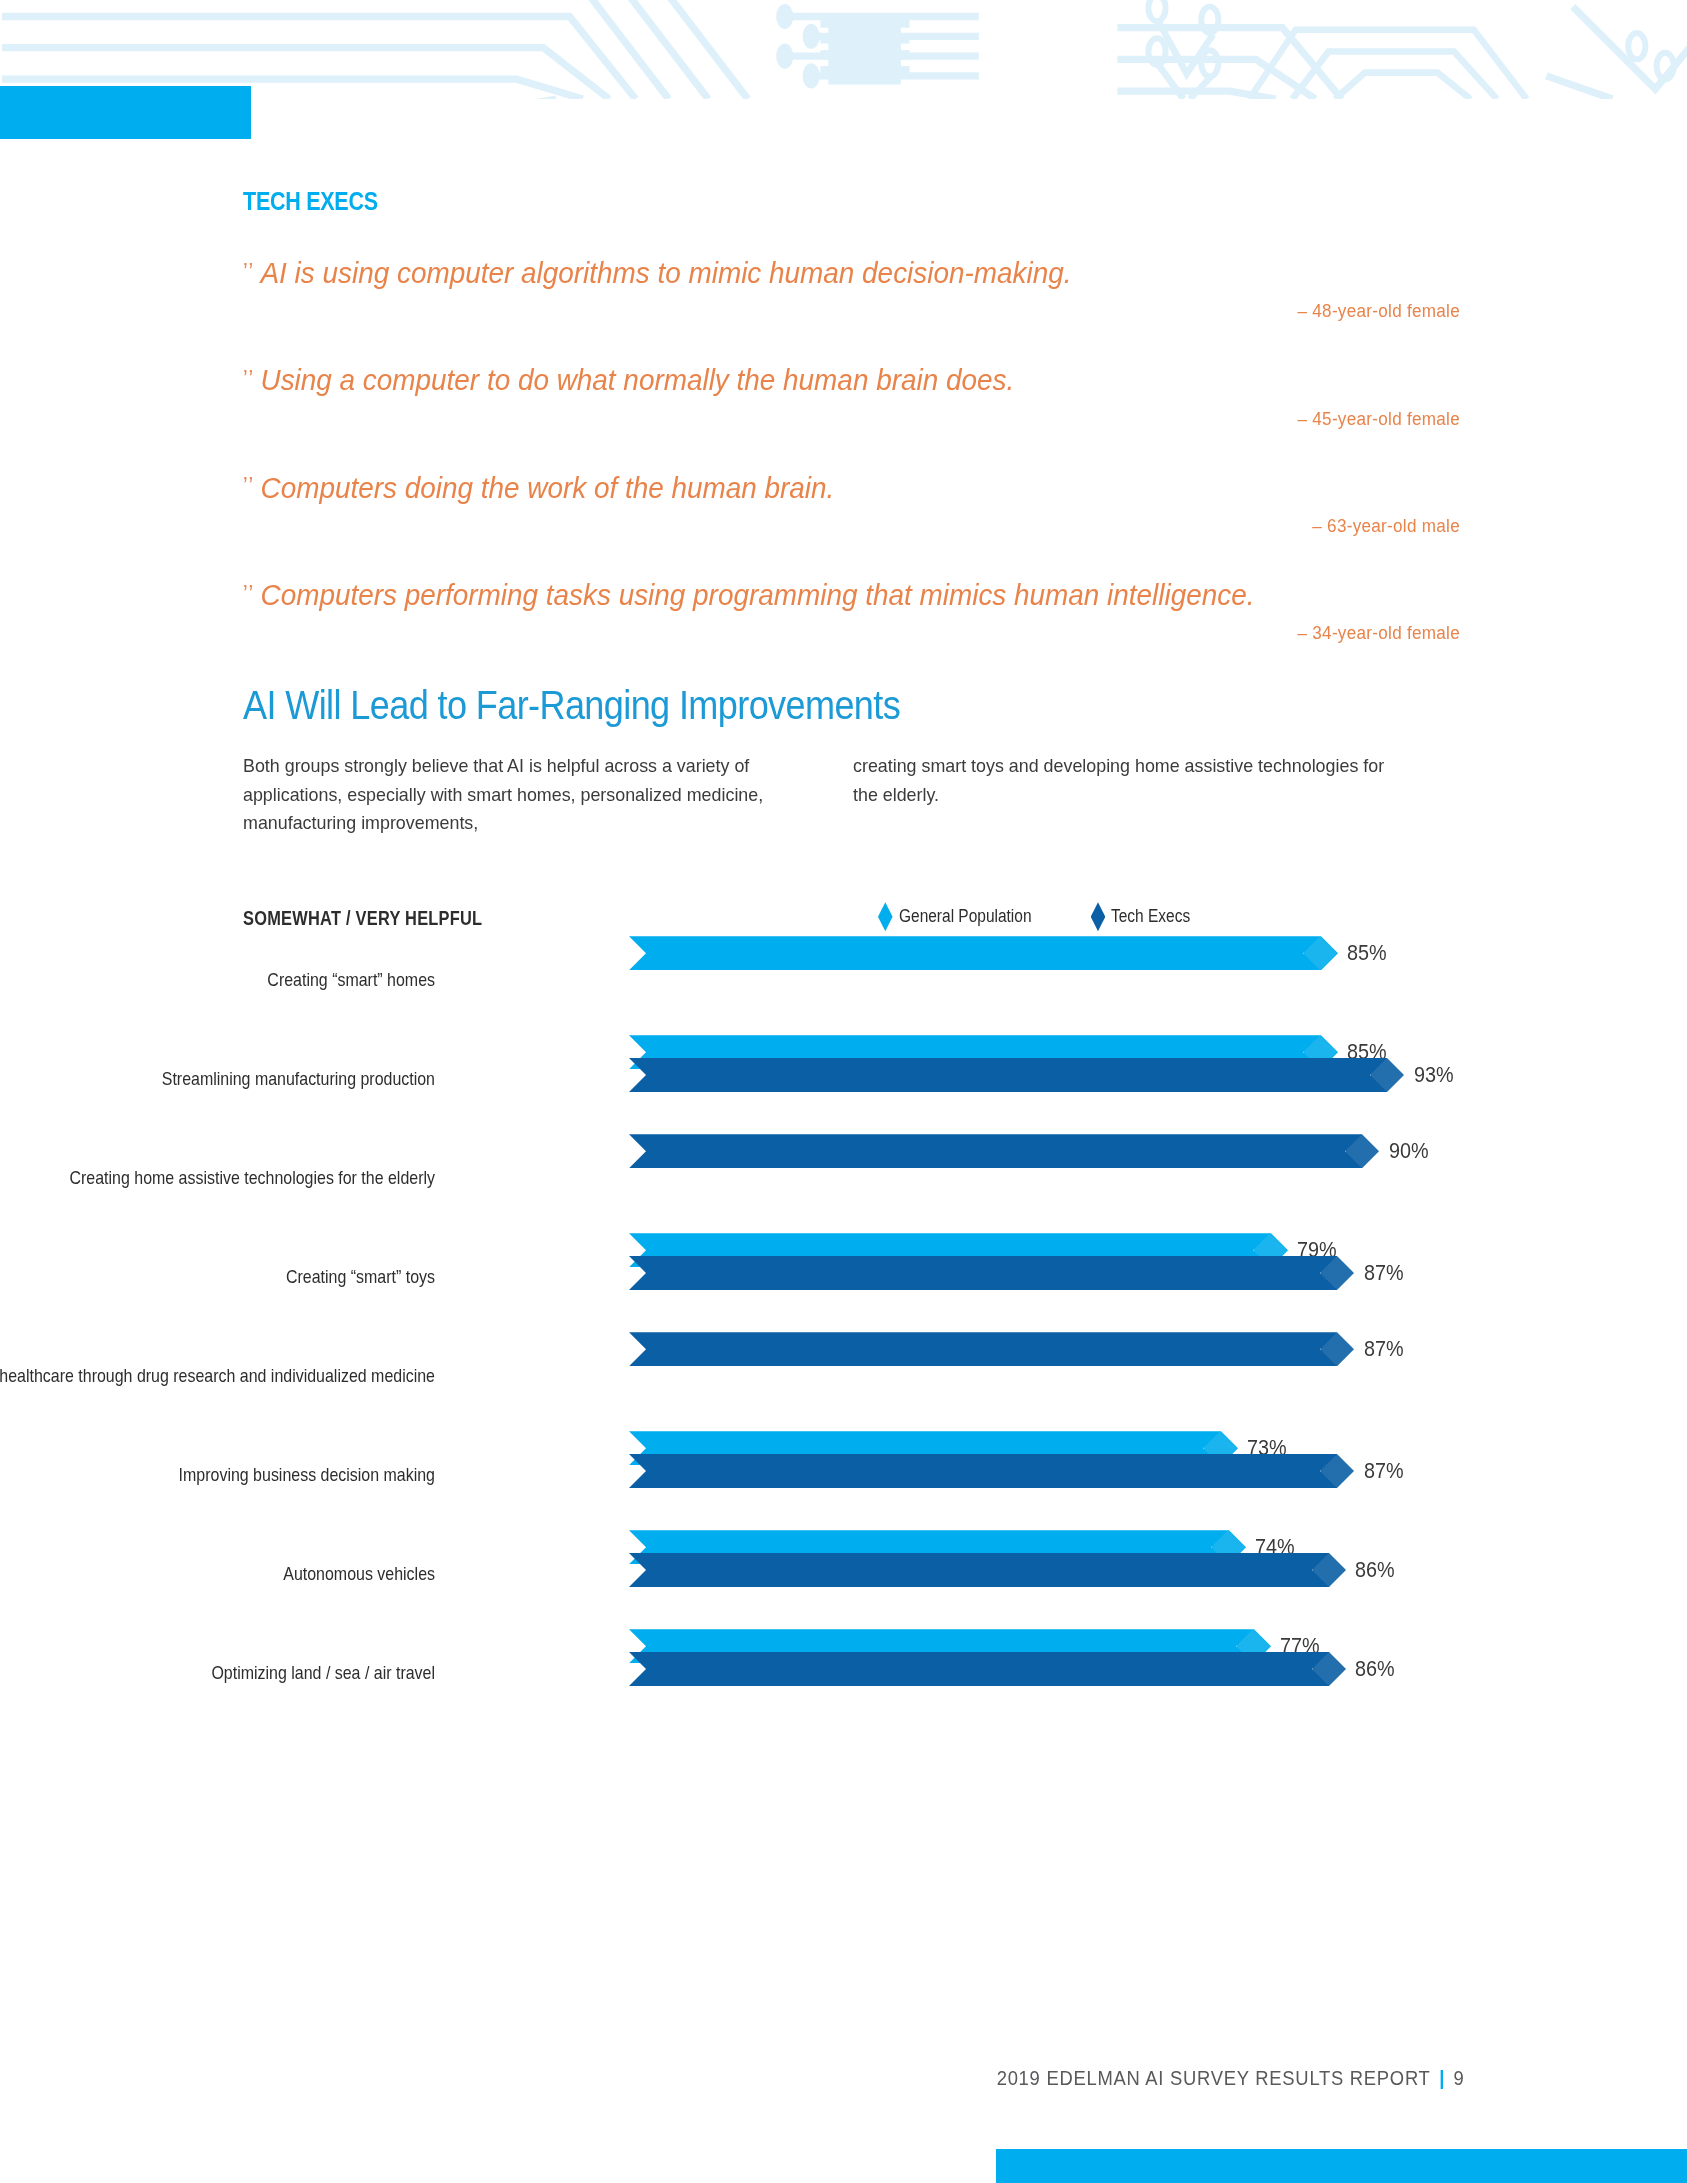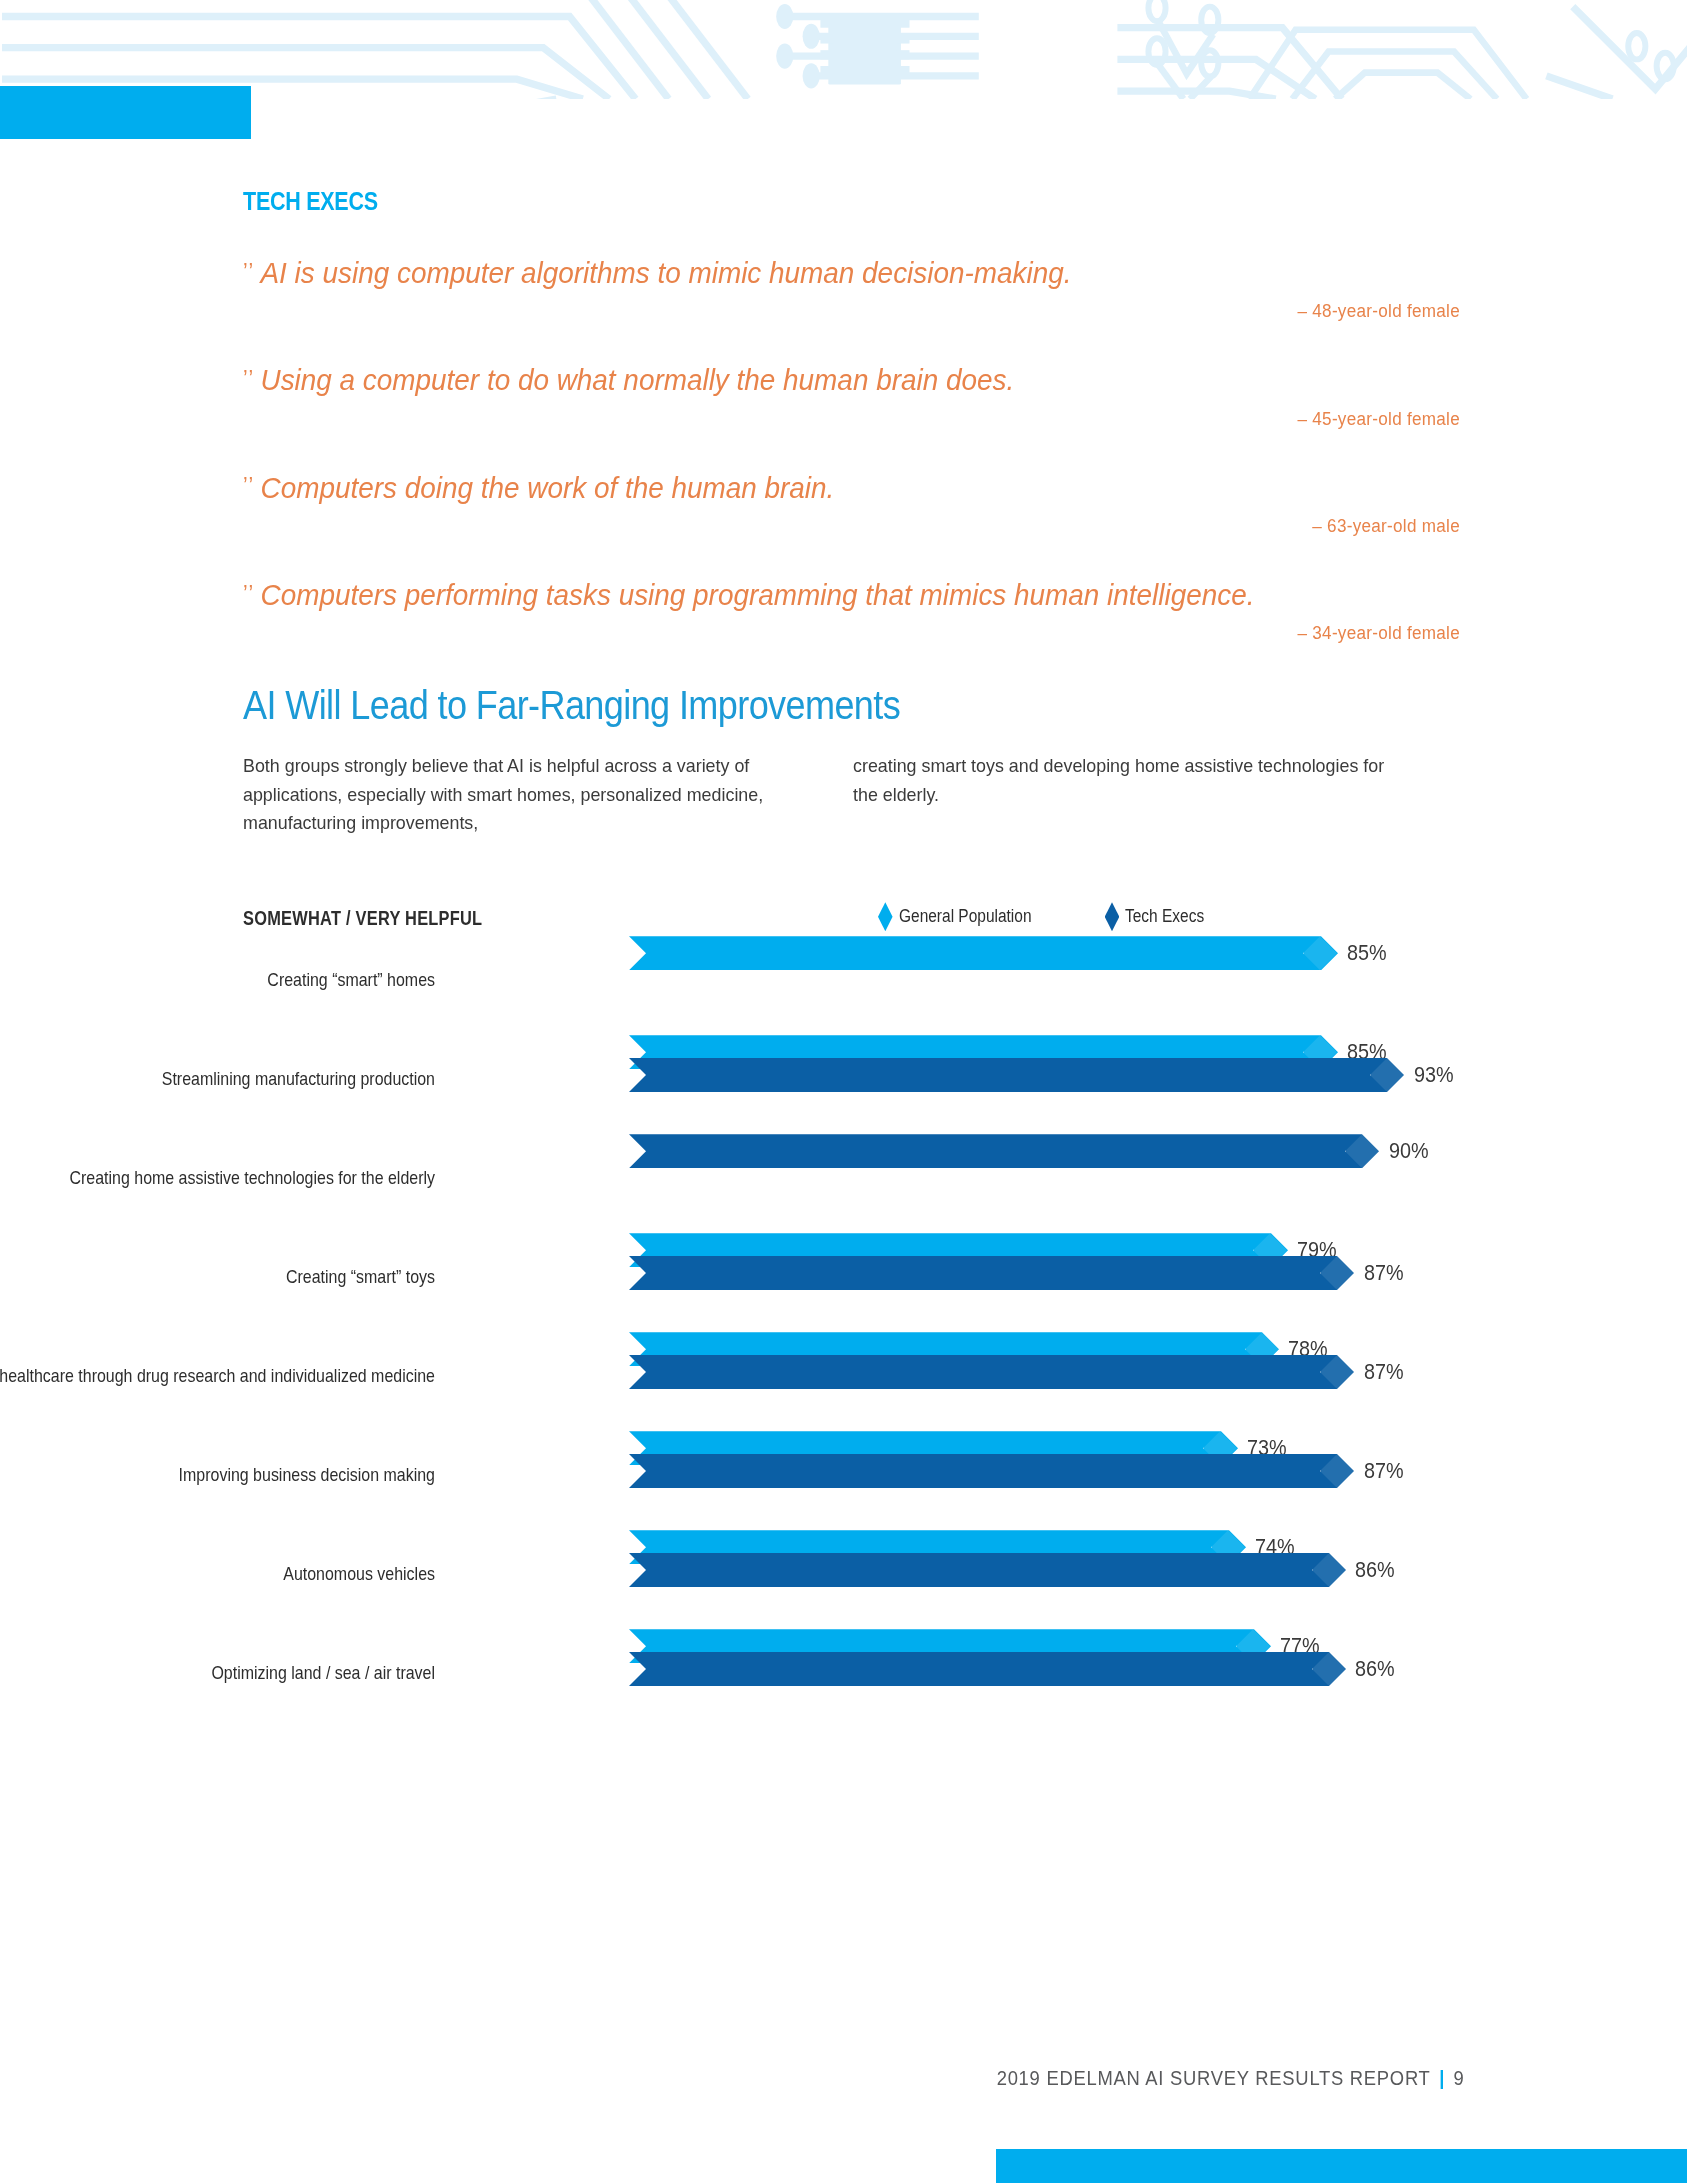--- a/index.html
+++ b/index.html
@@ -122,21 +122,21 @@
     font-size: 20.5px;
     font-weight: bold;
     letter-spacing: 0.3px;
     transform: scaleX(0.80);
     transform-origin: left center;
   }
   #legend {
     position: absolute;
     left: 635px; top: 0;
     display: flex; align-items: center;
-    gap: 52px;
+    gap: 38px;
   }
   .legend-item { display: flex; align-items: center; gap: 6px; }
   .legend-dia {
     width: 14.6px; height: 29px;
     clip-path: polygon(50% 0%, 100% 50%, 50% 100%, 0% 50%);
   }
   .legend-dia.gp { background: #00ADEE; }
   .legend-dia.te { background: #0B5FA5; }
   .legend-text {
     color: #2D2D2D;
@@ -374,25 +374,20 @@
               <div class="bar-wrap te">
                 <div class="bar te" style="width: 725px;"></div>
                 <div class="bar-tip" style="left: 691px;"></div>
                 <div class="bar-value" style="left: 735px;">87%</div>
               </div>
             </div>
           </div>
           <div class="chart-row">
             <div class="row-label">Improved healthcare through drug research and individualized medicine</div>
             <div class="bars">
-              <div class="bar-wrap gp">
-                <div class="bar gp" style="width: 650px;"></div>
-                <div class="bar-tip" style="left: 616px;"></div>
-                <div class="bar-value" style="left: 659px;">78%</div>
-              </div>
               <div class="bar-wrap te">
                 <div class="bar te" style="width: 725px;"></div>
                 <div class="bar-tip" style="left: 691px;"></div>
                 <div class="bar-value" style="left: 735px;">87%</div>
               </div>
             </div>
           </div>
           <div class="chart-row">
             <div class="row-label">Improving business decision making</div>
             <div class="bars">

